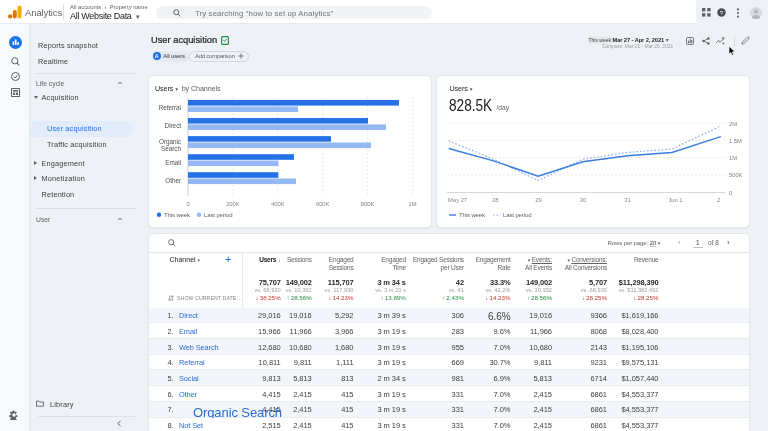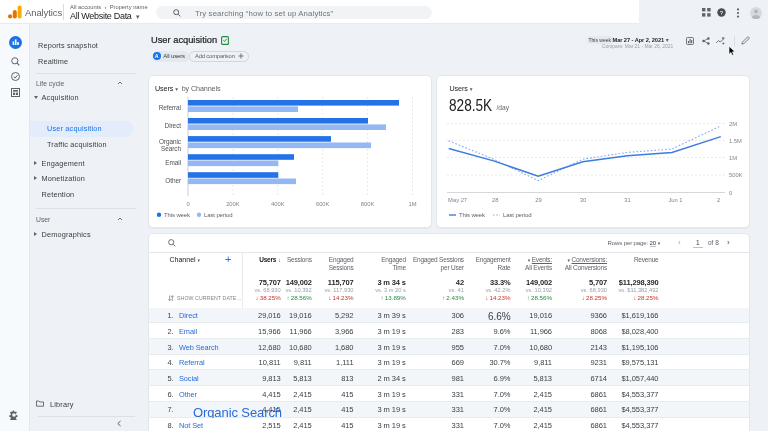--- a/index.html
+++ b/index.html
@@ -1,19 +1,19 @@
 <!DOCTYPE html>
 <html><head><meta charset="utf-8">
 <style>
 *{margin:0;padding:0;box-sizing:border-box;}
 html,body{width:768px;height:431px;overflow:hidden;font-family:"Liberation Sans",sans-serif;background:#eef1f5;position:relative;}
 .a{position:absolute;}
 svg{display:block;}
 
-#topbar{position:absolute;left:0;top:0;width:639px;height:24px;background:#fff;border-bottom:1px solid #e7eaee;z-index:30;}
+#topbar{position:absolute;left:0;top:0;width:696px;height:24px;background:#fff;border-bottom:1px solid #e7eaee;z-index:30;}
 #ga-word{position:absolute;left:25px;top:7px;font-size:9.5px;color:#5f6368;letter-spacing:-0.1px;}
 #tb-div{position:absolute;left:63px;top:4px;width:1px;height:16px;background:#dadce0;}
 #acct1{position:absolute;left:70px;top:3.5px;font-size:5.8px;color:#5f6368;}
 #acct2{position:absolute;left:70px;top:10.5px;font-size:9px;letter-spacing:-0.3px;color:#202124;}
 #search{position:absolute;left:156px;top:6px;width:276px;height:13px;background:#f1f3f4;border-radius:7px;}
 #search .q{position:absolute;left:17px;top:3px;}
 #search .t{position:absolute;left:39px;top:3px;font-size:7.8px;letter-spacing:0.12px;color:#70757a;}
 
 #rail{position:absolute;left:0;top:24px;width:30px;height:407px;background:#f7fafc;border-right:1px solid #e4e8eb;}
 
@@ -144,24 +144,20 @@
     </div>
 <div class="ni" style="top:148.0px">
       <span class="arr r"></span>
       <span class="tx3">Monetization</span>
     </div>
 <div class="ndiv" style="top:183.5px"></div>
 <div class="nsec" style="top:191.5px">User</div>
 <svg class="chev" style="top:192px" width="6" height="6" viewBox="0 0 6 6">
       <path d="M1 4 L3 2 L5 4" fill="none" stroke="#5f6368" stroke-width="0.9"></path>
     </svg>
-<div class="ni" style="top:204.0px">
-      <span class="arr r"></span>
-      <span class="tx3">Demographics</span>
-    </div>
 <svg class="a" style="left:6px;top:376px" width="8" height="7" viewBox="0 0 8 7">
       <path d="M0.5 1 h2.4 l0.8 1 h3.8 v4.2 h-7 Z" fill="none" stroke="#5f6368" stroke-width="0.9"></path>
     </svg>
 <div class="ni" style="top:373.5px">
       <span style="position:absolute;left:20px;top:0">Library</span>
     </div>
 <div class="ndiv" style="top:391.5px;left:8px;width:97px"></div>
 <svg class="a" style="left:86px;top:395.5px" width="7" height="7" viewBox="0 0 7 7">
       <path d="M4.6 1 L1.8 3.5 L4.6 6" fill="none" stroke="#5f6368" stroke-width="1"></path>
     </svg>

